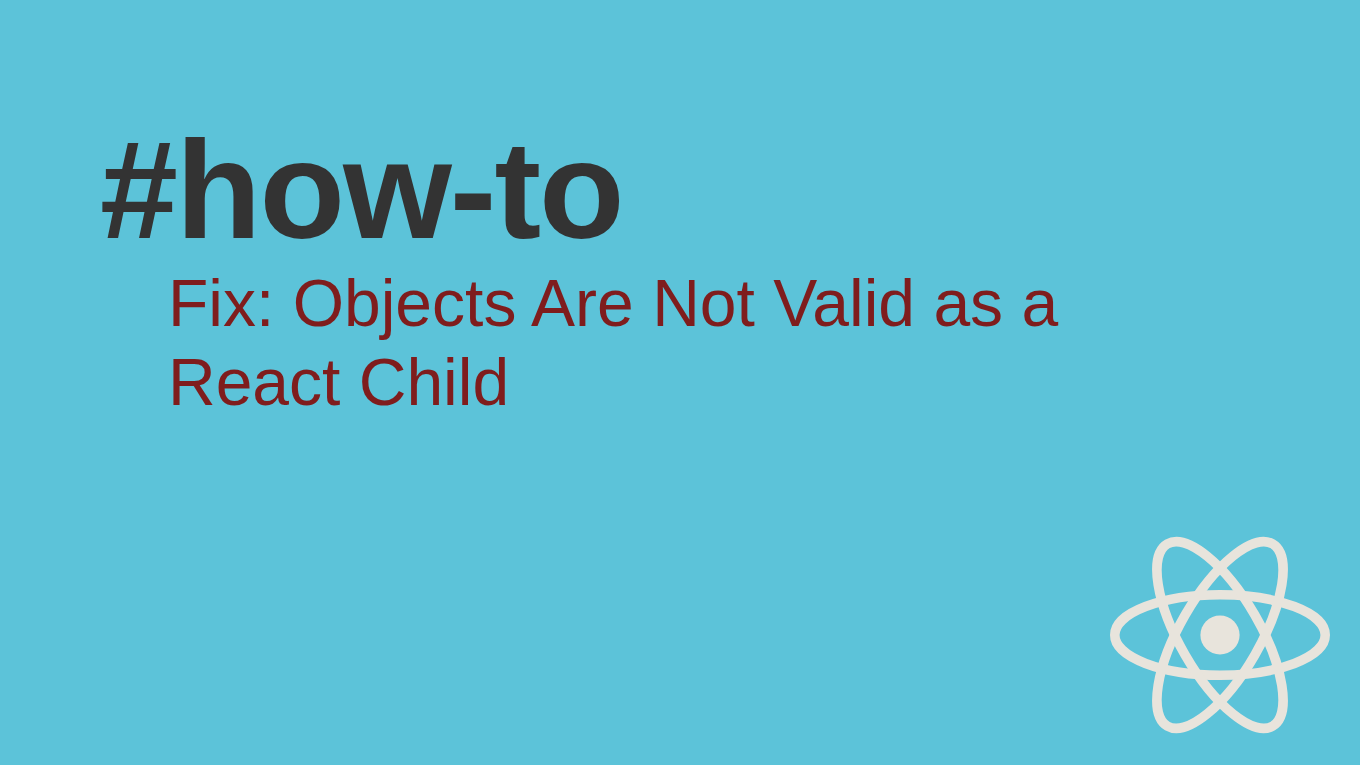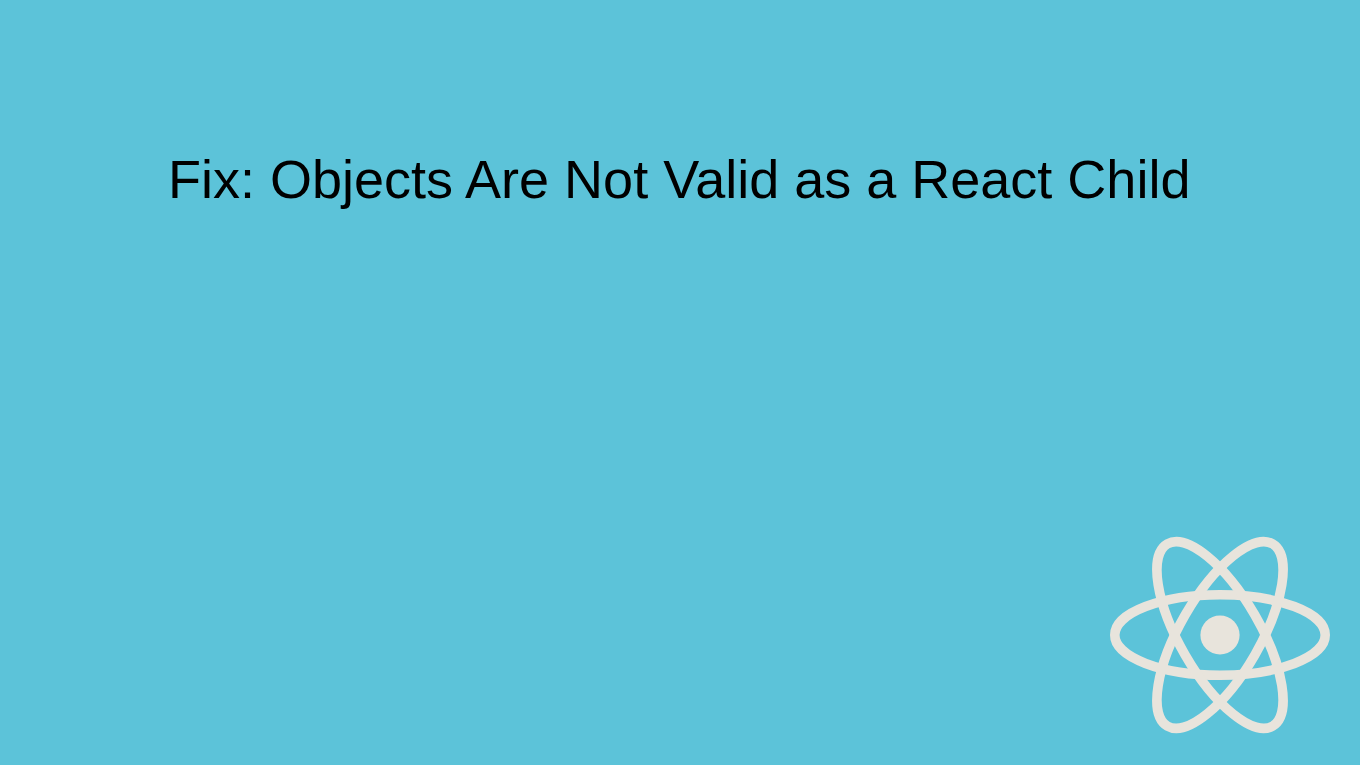--- a/index.html
+++ b/index.html
@@ -22,44 +22,45 @@
       right: 100px;
     }
     .hashtag {
       font-size: 140px;
       font-weight: 700;
       color: #333333;
       line-height: 1;
       letter-spacing: -2px;
     }
     .subtitle {
-      font-size: 54px;
+      font-size: 66px;
       font-weight: 400;
-      color: #000000;
+      color: #7f1d1d;
       line-height: 1.2;
-      margin-top: 27px;
+      margin-top: 4px;
       margin-left: 68px;
       max-width: 1050px;
     }
     .react-logo {
       position: absolute;
       bottom: 20px;
       right: 30px;
       width: 220px;
       height: 220px;
     }
     .react-logo svg {
       width: 100%;
       height: 100%;
     }
   </style>
 </head>
 <body>
 
 <div class="content">
+  <div class="hashtag">#how-to</div>
   <div class="subtitle">Fix: Objects Are Not Valid as a React Child</div>
 </div>
 
 <div class="react-logo">
   <svg viewBox="-11.5 -10.23174 23 20.46348" xmlns="http://www.w3.org/2000/svg">
     <circle cx="0" cy="0" r="2.05" fill="#e8e4dc"></circle>
     <g stroke="#e8e4dc" stroke-width="1" fill="none">
       <ellipse rx="11" ry="4.2"></ellipse>
       <ellipse rx="11" ry="4.2" transform="rotate(60)"></ellipse>
       <ellipse rx="11" ry="4.2" transform="rotate(120)"></ellipse>

